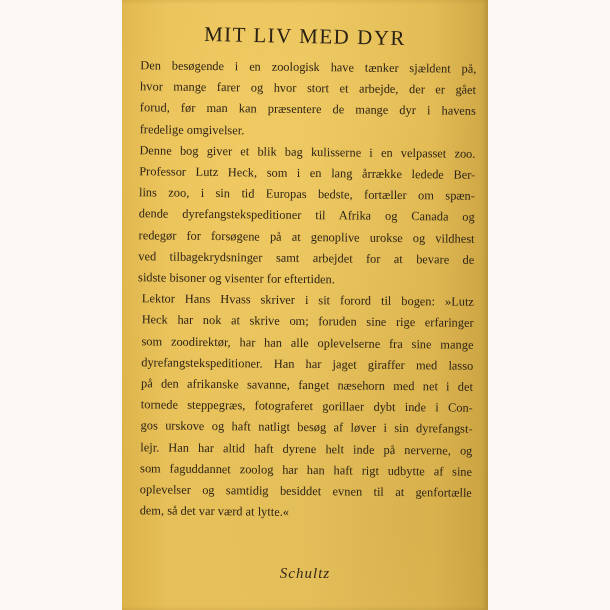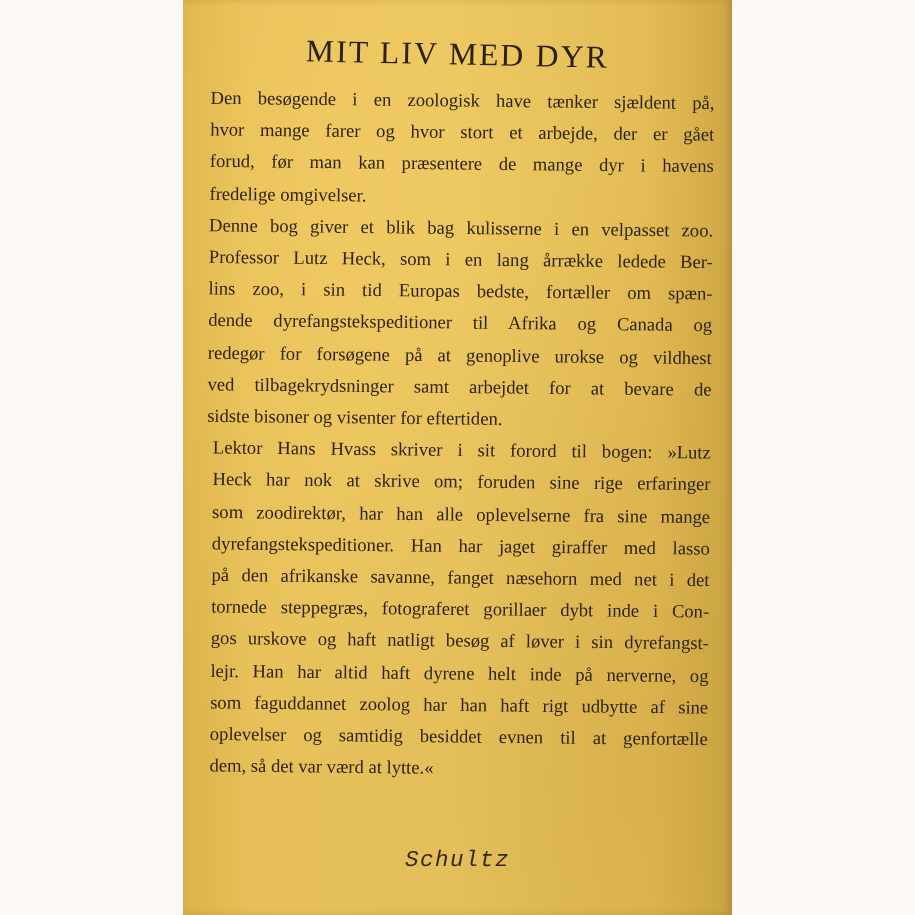--- a/index.html
+++ b/index.html
@@ -68,21 +68,20 @@
     .signature {
       position: absolute;
       top: 565px;
       left: 0;
       width: 366px;
       text-align: center;
       font-style: italic;
       font-size: 15px;
       letter-spacing: 1px;
       color: #33281a;
-      font-family: Liberation Mono, monospace;
     }
   </style>
 </head>
 <body>
 
 <div class="stage">
   <div class="page">
     <div class="title">MIT LIV MED DYR</div>
 
     <div class="body-text">

